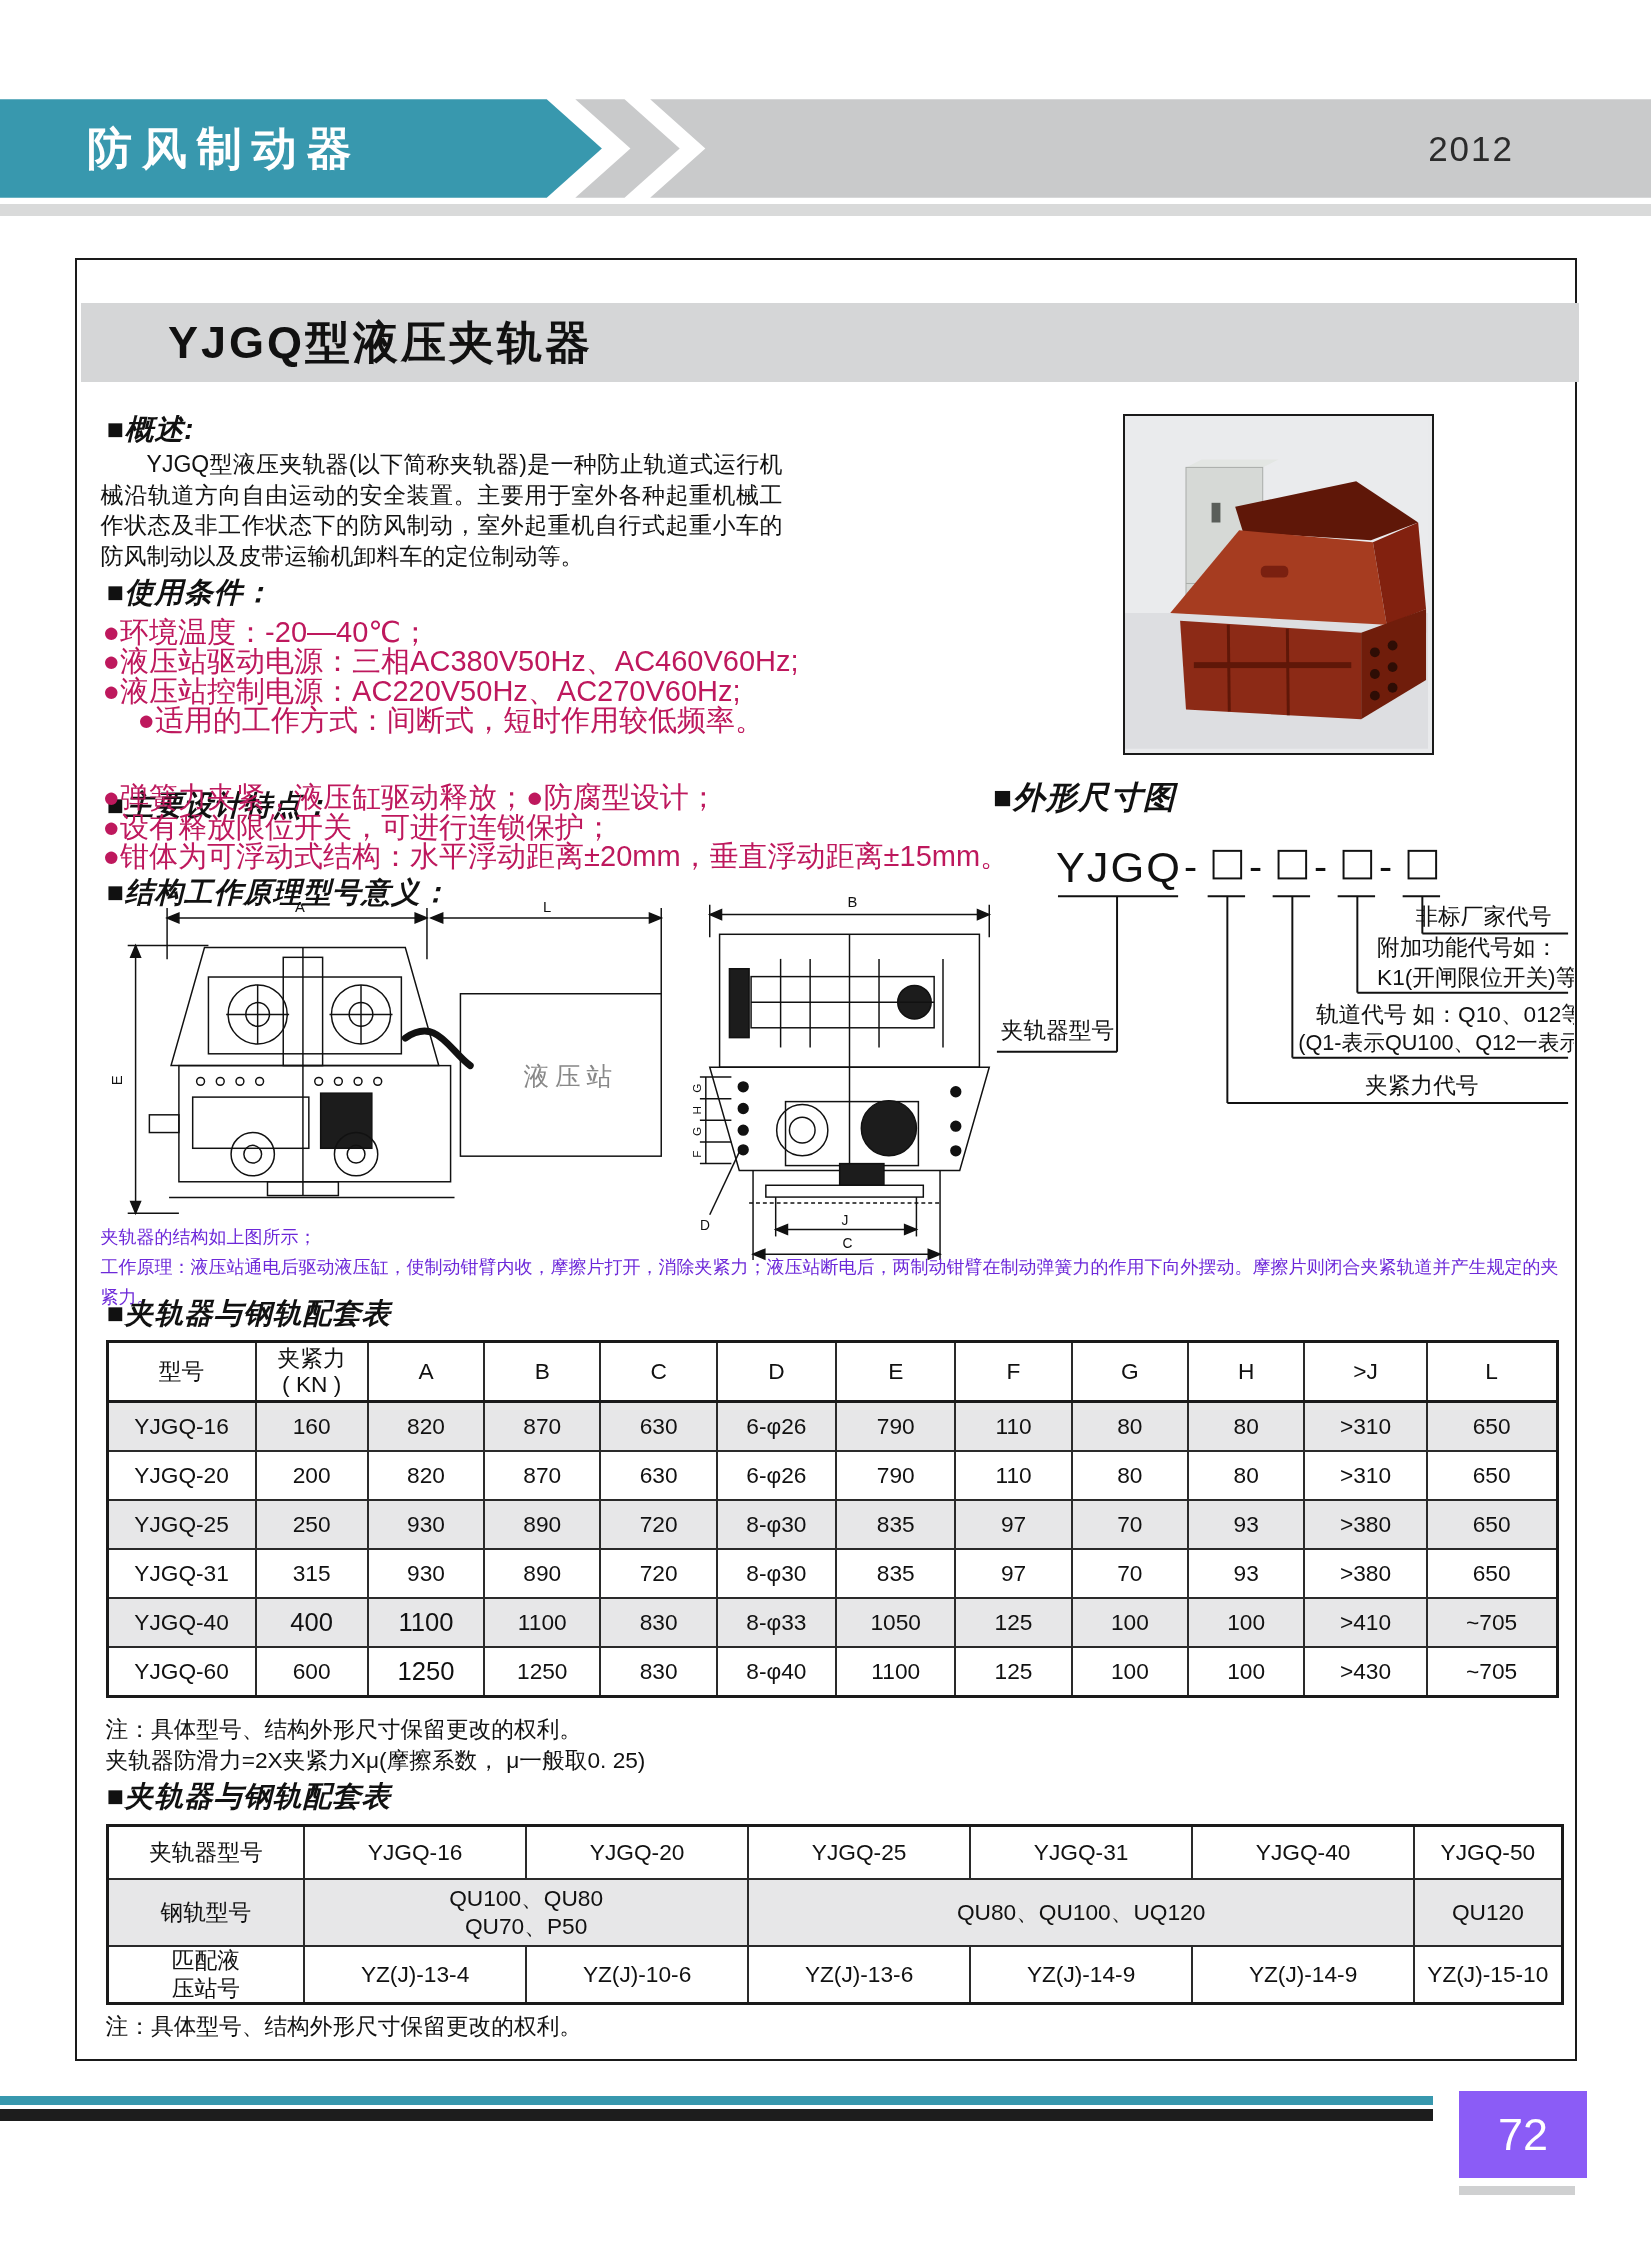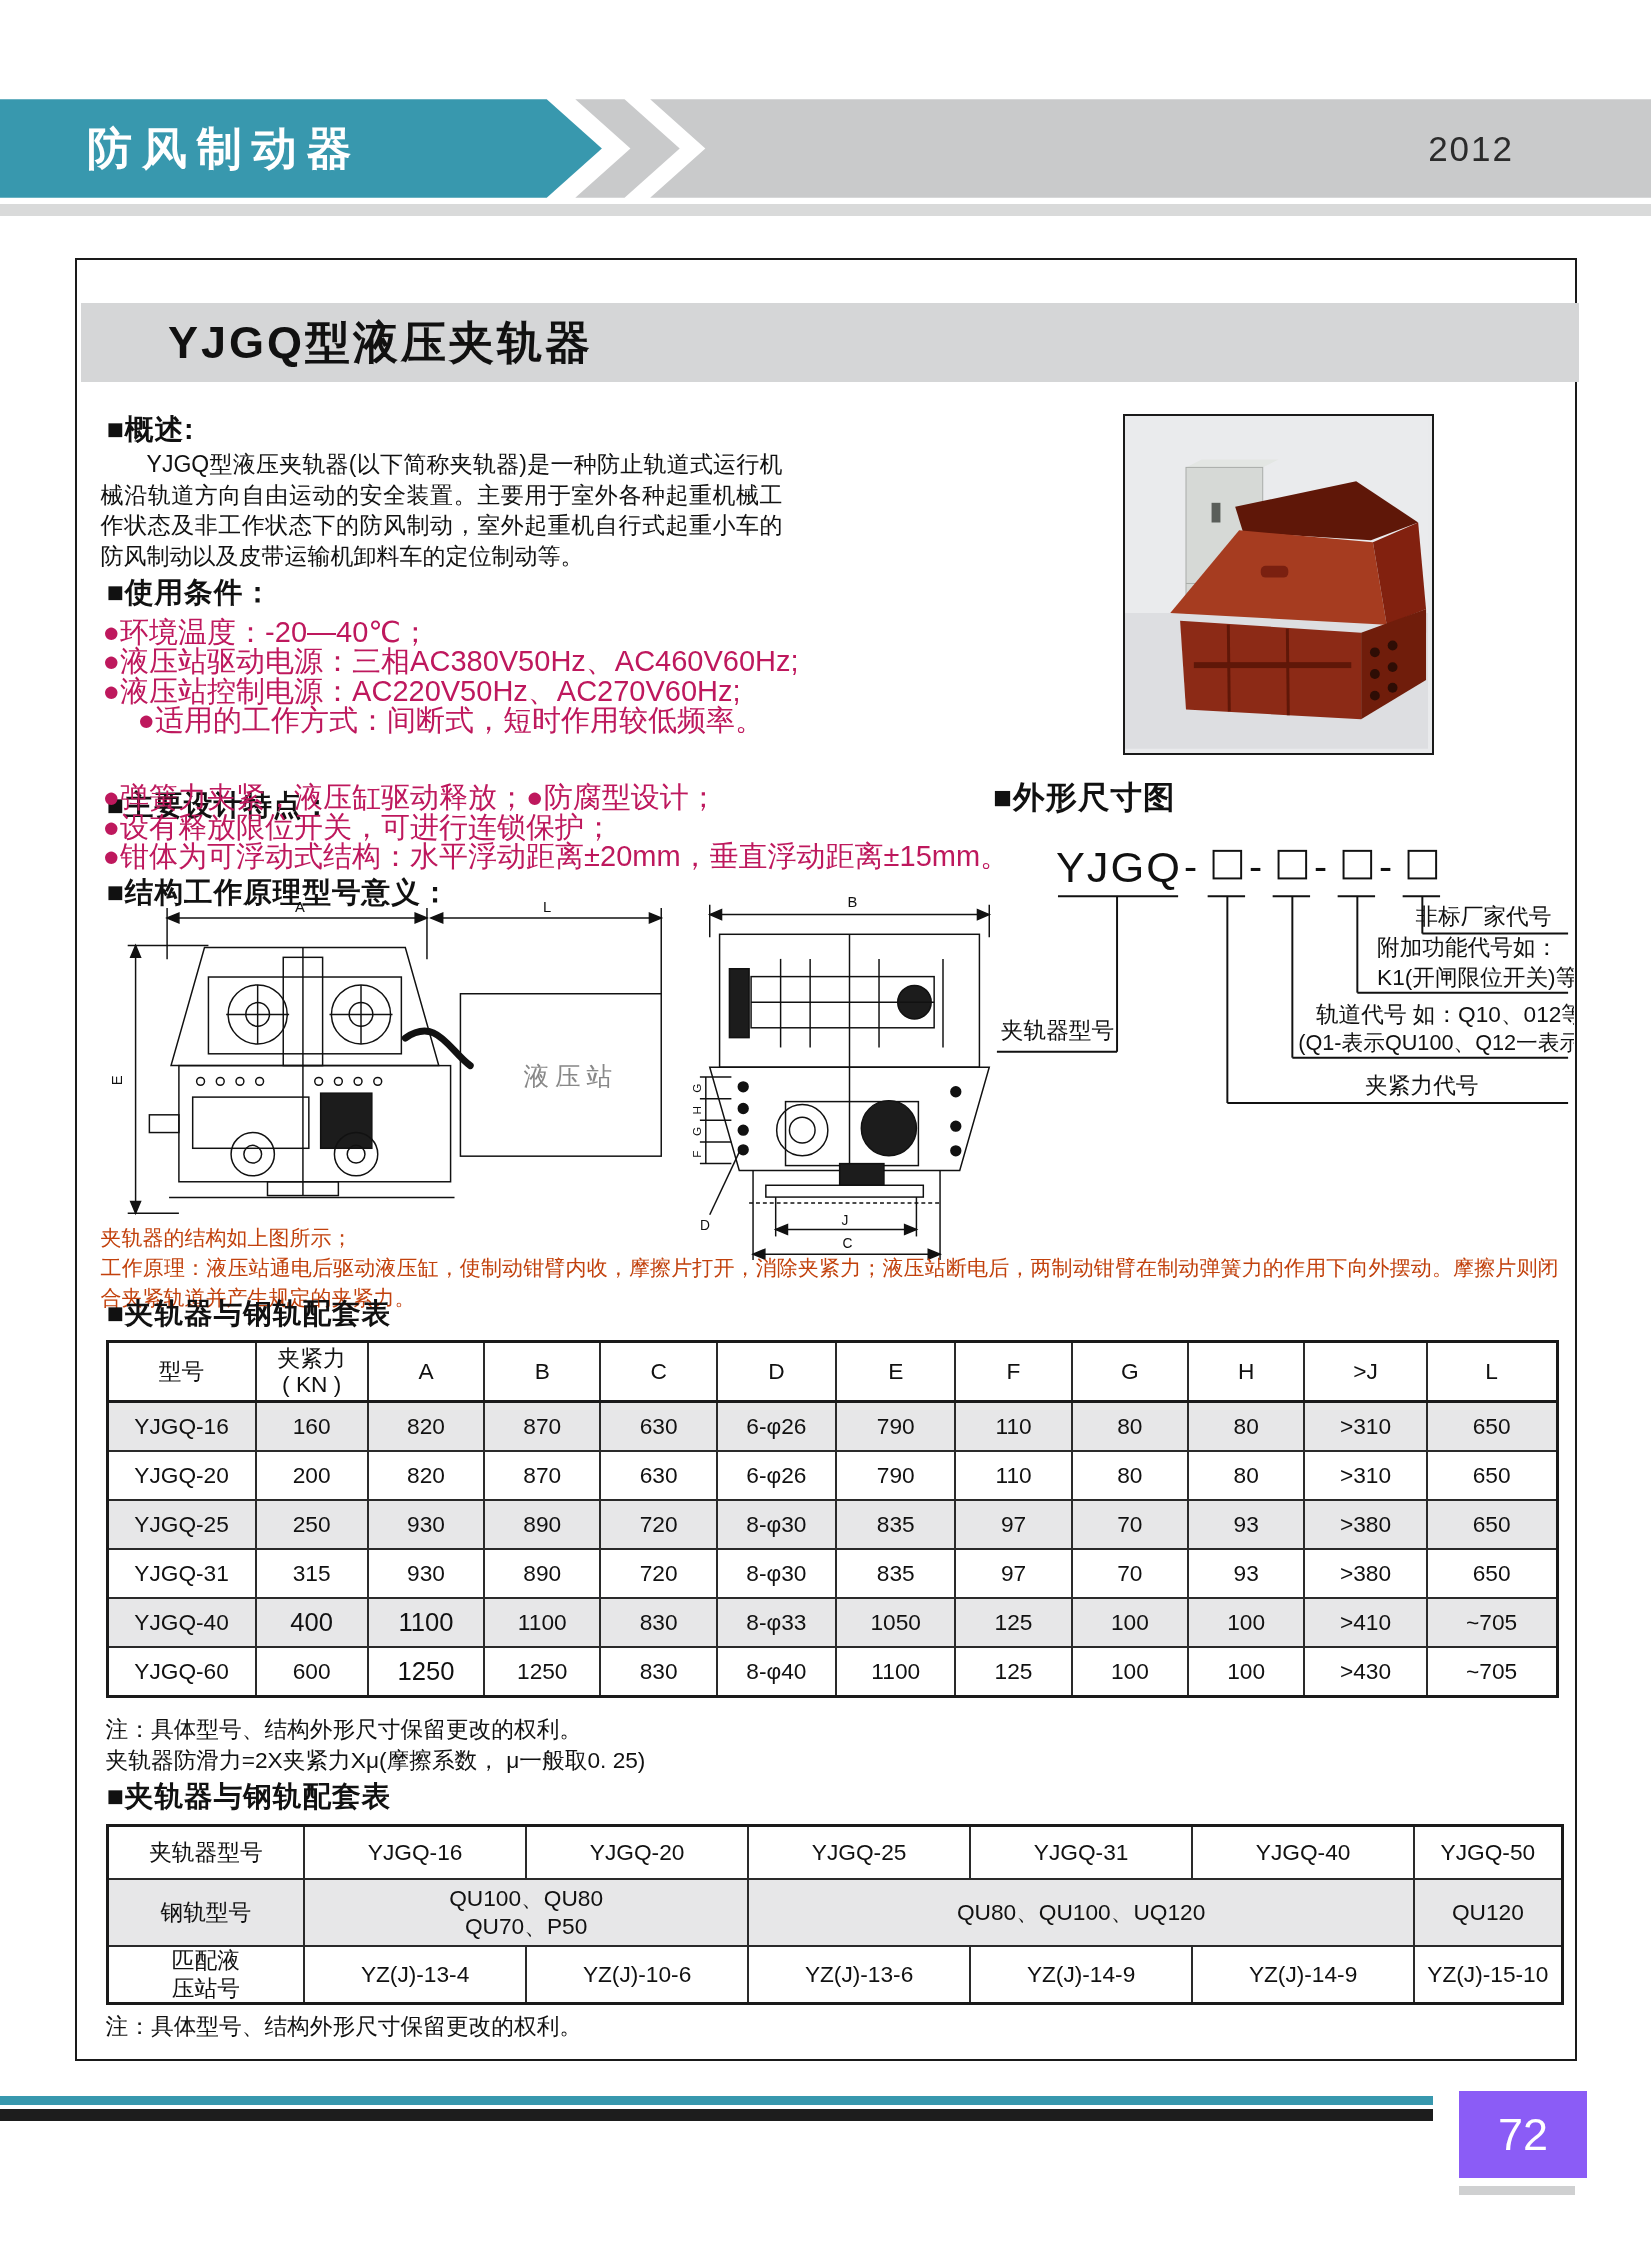--- a/index.html
+++ b/index.html
@@ -11,24 +11,24 @@
              color:#ffffff;font-size:45px;font-weight:bold;letter-spacing:9.9px;z-index:3;}
   .hdr-year{position:absolute;right:138px;top:99px;height:99px;line-height:99px;
             font-size:35px;color:#2b2b2b;letter-spacing:2px;z-index:3;}
   .strip{position:absolute;left:0;width:1652px;height:11.8px;background:#d9dada;}
   
   .main-box{position:absolute;left:75px;top:258px;width:1498px;height:1799px;
             border:2px solid #1a1a1a;background:#ffffff;}
   .title-bar{position:absolute;left:4px;top:43px;width:100%;height:79px;background:#d5d6d7;}
   .title-bar span{position:absolute;left:87px;top:0;height:79px;line-height:79px;
                   font-size:45px;font-weight:bold;color:#111;letter-spacing:3px;}
-  .h-sec{position:absolute;font-size:28.6px;font-weight:bold;color:#111;letter-spacing:1px;}
+  .h-sec{position:absolute;font-size:28.6px;font-weight:bold;color:#111;letter-spacing:1px;font-style:italic;}
   .body-par{position:absolute;font-size:23px;line-height:30.5px;color:#111;text-align:justify;}
   .bullet{position:absolute;font-size:29px;color:#be185d;white-space:nowrap;}
-  .cap{position:absolute;font-size:21px;line-height:29.6px;color:#c2410c;}
+  .cap{position:absolute;font-size:18px;line-height:29.6px;color:#6d28d9;}
   
   table{border-collapse:collapse;table-layout:fixed;background:#fff;}
   .spec-table{position:absolute;left:28.6px;top:1080px;width:1453px;border:3px solid #1a1a1a;}
   .spec-table th,.spec-table td{border:2px solid #2a2a2a;text-align:center;
         font-size:22.7px;font-weight:normal;color:#111;padding:0;}
   .spec-table th{height:57px;white-space:pre-line;line-height:25.6px;}
   .spec-table td{height:47px;}
   .spec-table thead th{border-bottom:3.9px solid #1a1a1a;}
   .rg{background:#e7e7e8;}
   .match-table{position:absolute;left:28.6px;top:1564px;width:1453px;border:3px solid #1a1a1a;}

